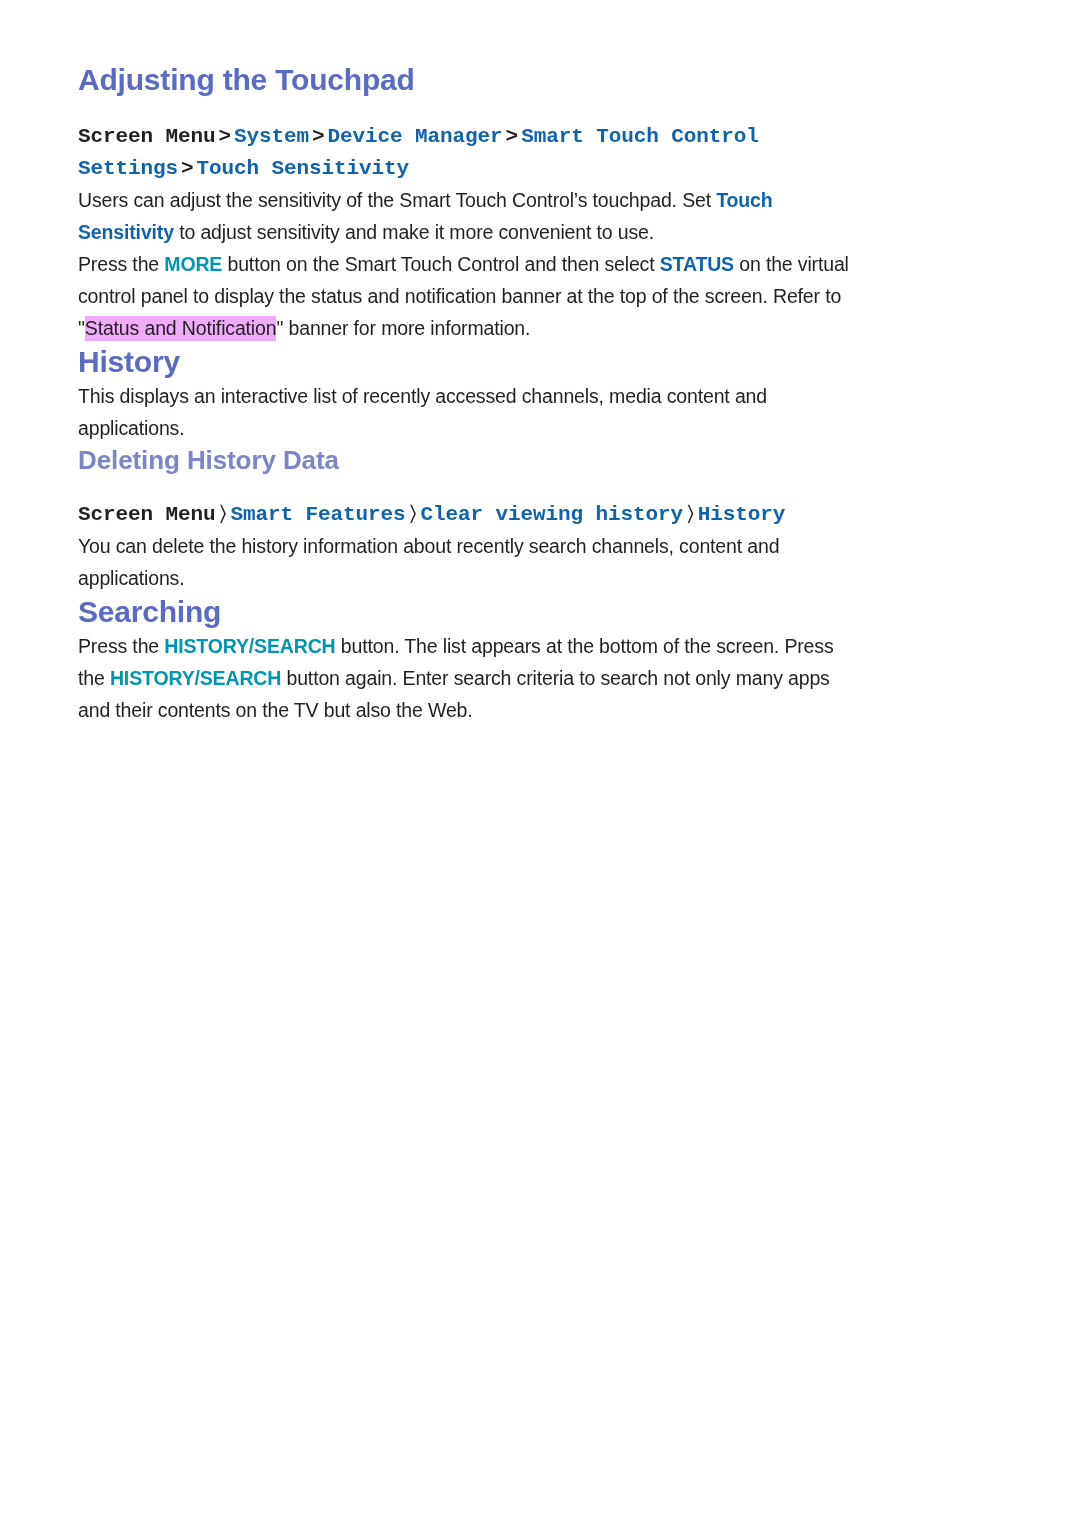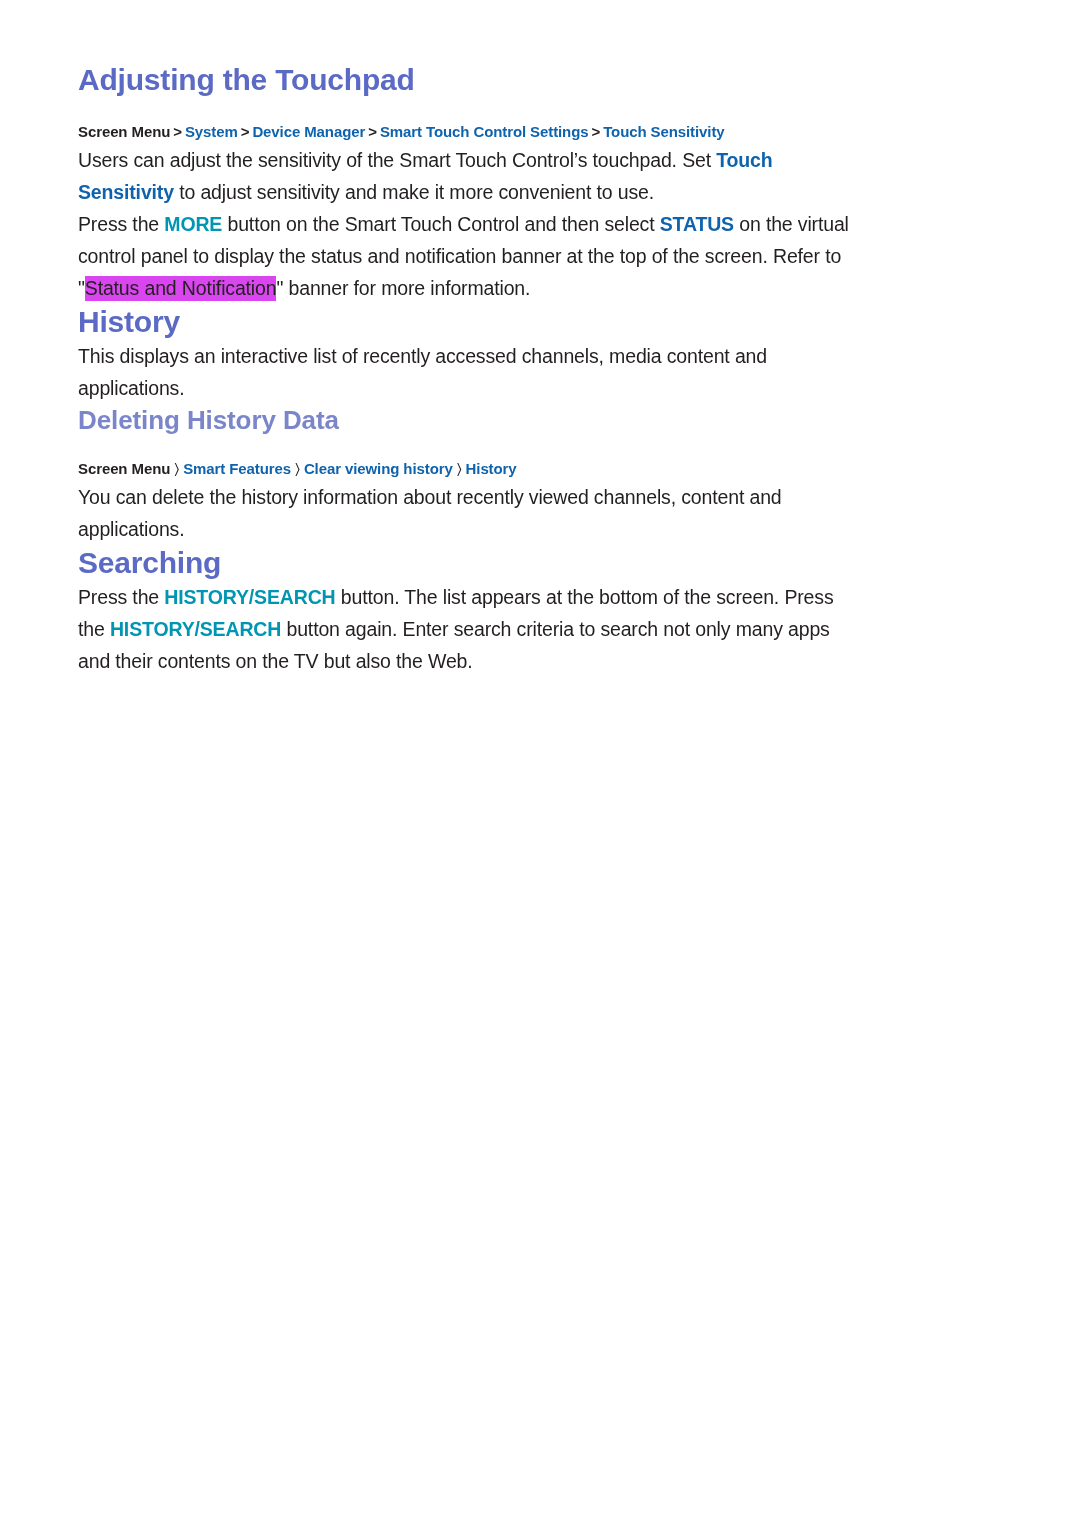--- a/index.html
+++ b/index.html
@@ -36,25 +36,26 @@
     font-size: 26px;
     font-weight: bold;
     color: #7b86ca;
     margin: 0;
     padding: 0;
     letter-spacing: -0.1px;
     line-height: 1.25;
   }
 
   .breadcrumb {
-    font-size: 15px;
+    font-size: 21px;
     font-weight: bold;
     color: #231f20;
     line-height: 1.5;
     letter-spacing: -0.1px;
+    font-family: Liberation Mono, monospace;
   }
   .breadcrumb .crumb-link {
     color: #0f63ad;
   }
   .breadcrumb .sep {
     color: #231f20;
     font-weight: bold;
     padding: 0 3px;
   }
   .breadcrumb .sep.angle {
@@ -66,21 +67,21 @@
     font-size: 19.5px;
     line-height: 32px;
     color: #231f20;
     margin: 0;
     padding: 0;
     letter-spacing: -0.15px;
   }
   .link-blue { color: #0f63ad; font-weight: bold; }
   .link-teal { color: #0195b4; font-weight: bold; }
   .hl {
-    background: #d946ef;
+    background: #f0abfc;
     color: #231f20;
     padding: 1px 0 2px 0;
     box-decoration-break: clone;
     -webkit-box-decoration-break: clone;
   }
 
   
   .blk-title-1 { margin-top: 14px; }
   .blk-crumb-1 { margin-top: 23px; }
   .blk-para-1  { margin-top: 14px; }
@@ -117,19 +118,19 @@
   <h1 class="section-title blk-title-3">History</h1>
 
   <p class="body-text blk-para-3">This displays an interactive list of recently accessed channels, media content and applications.</p>
 
   <h2 class="sub-title blk-sub-1">Deleting History Data</h2>
 
   <div class="breadcrumb blk-crumb-2">
     <span>Screen Menu</span><span class="sep angle">〉</span><span class="crumb-link">Smart Features</span><span class="sep angle">〉</span><span class="crumb-link">Clear viewing history</span><span class="sep angle">〉</span><span class="crumb-link">History</span>
   </div>
 
-  <p class="body-text blk-para-4">You can delete the history information about recently viewed channels, content and applications.</p>
+  <p class="body-text blk-para-4">You can delete the history information about recently search channels, content and applications.</p>
 
   <h1 class="section-title blk-title-4">Searching</h1>
 
   <p class="body-text blk-para-5"><span>Press the </span><span class="link-teal">HISTORY/SEARCH</span><span> button. The list appears at the bottom of the screen. Press the </span><span class="link-teal">HISTORY/SEARCH</span><span> button again. Enter search criteria to search not only many apps and their contents on the TV but also the Web.</span></p>
 
 </div>
 
 </body></html>

